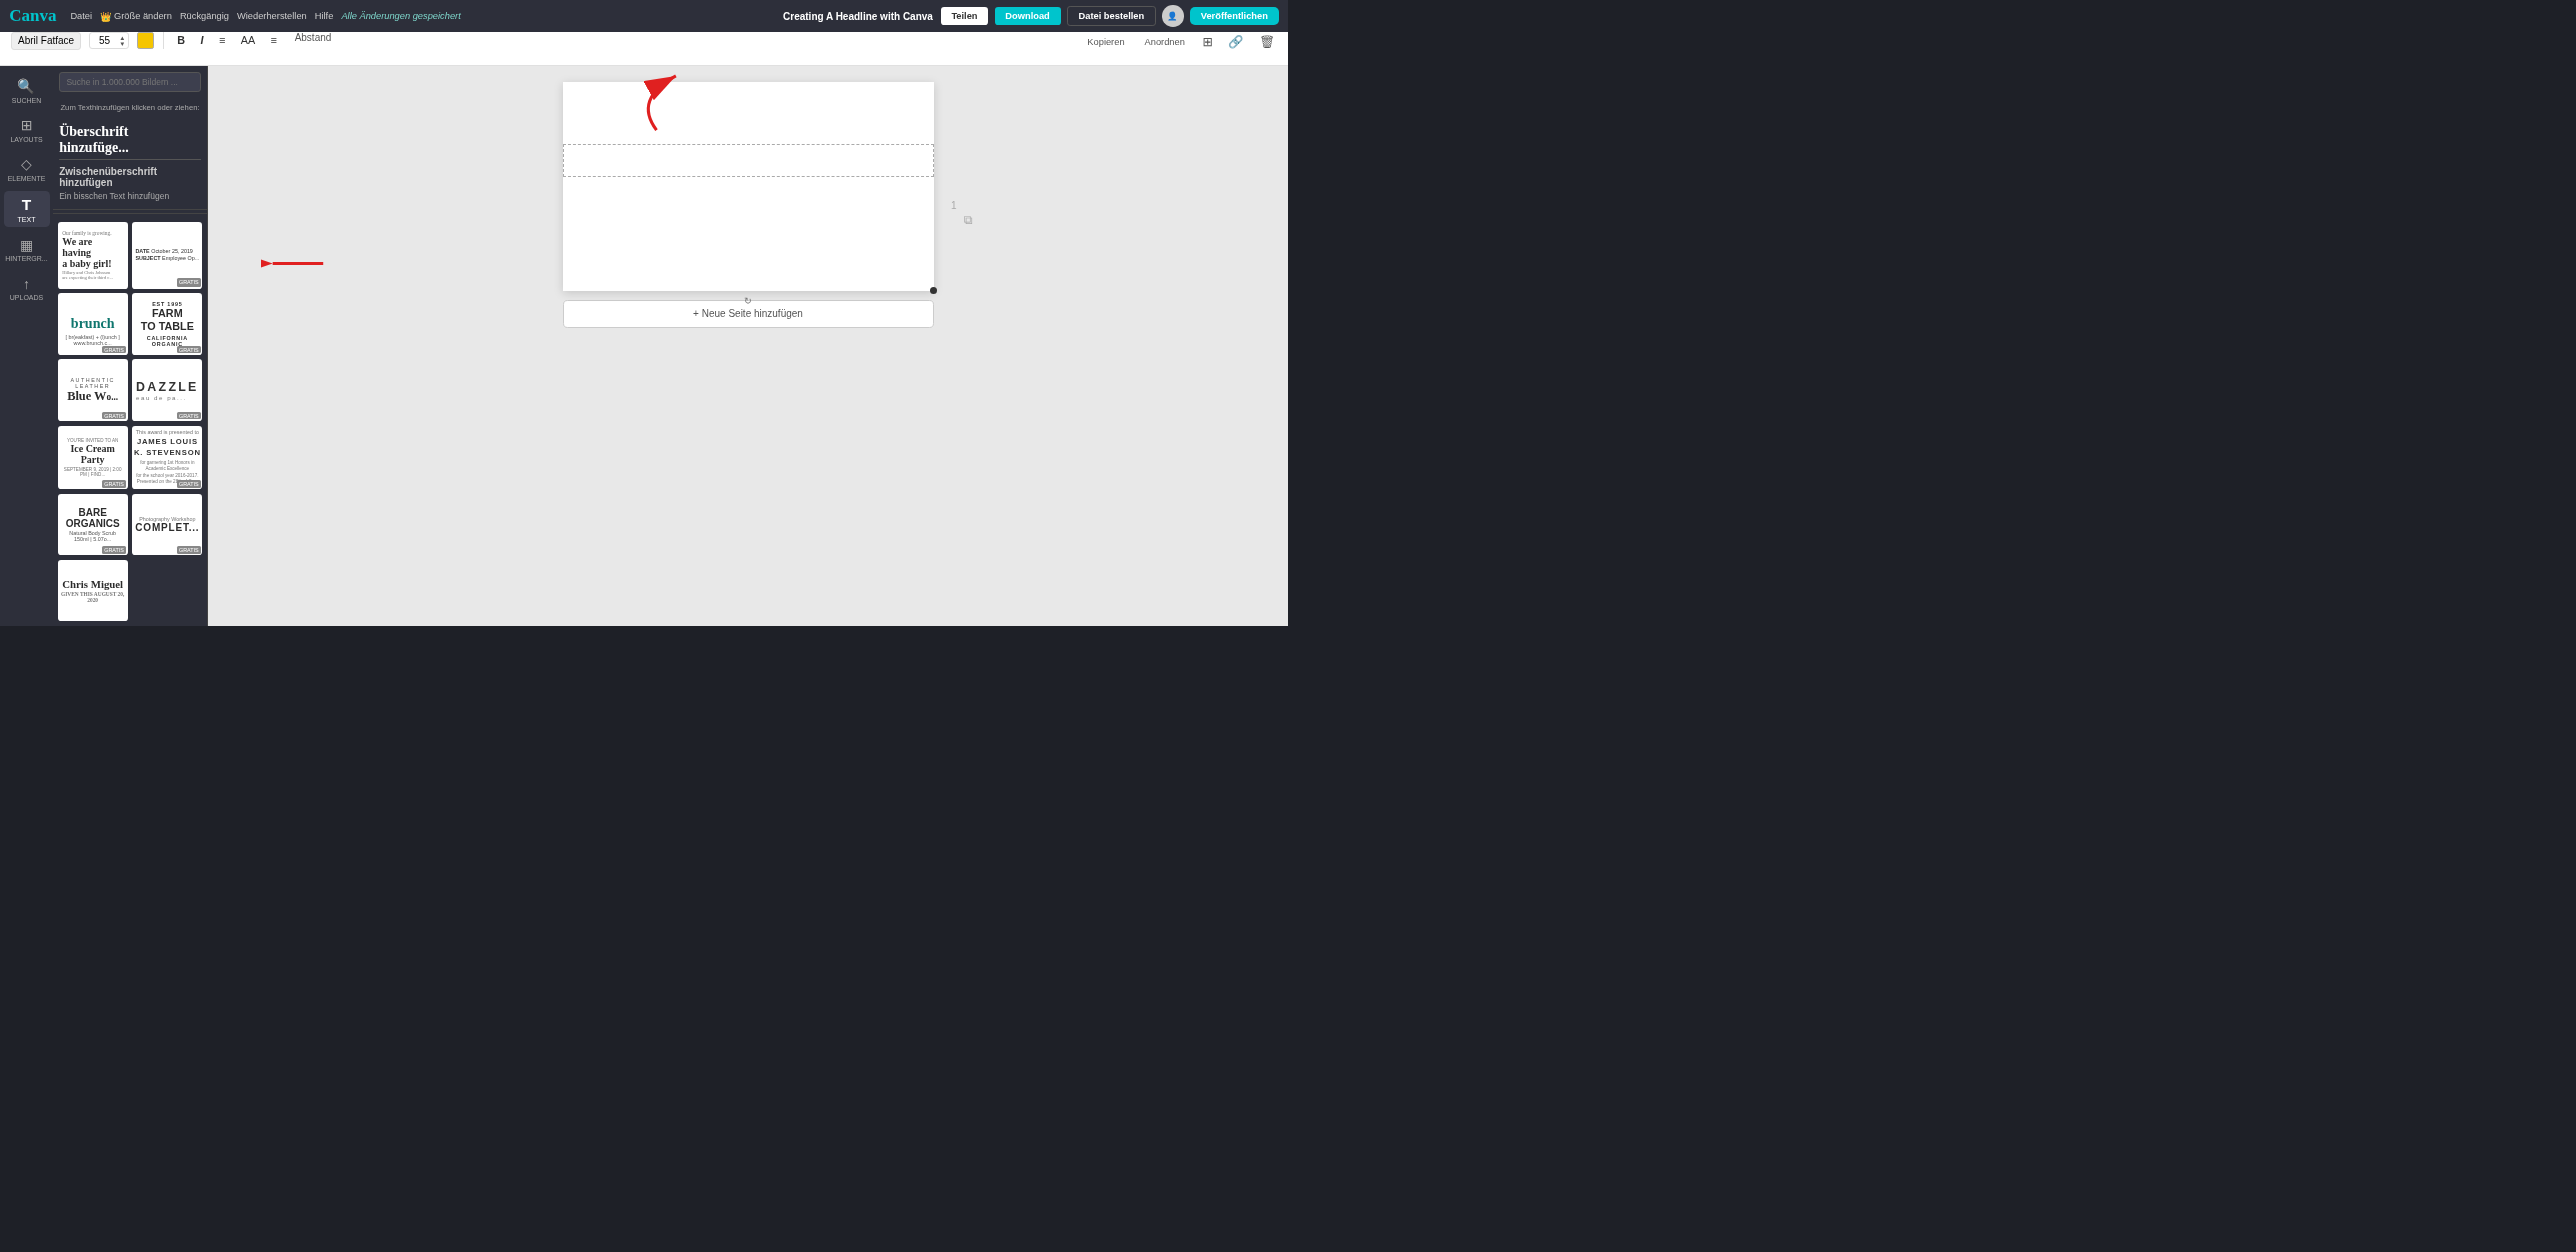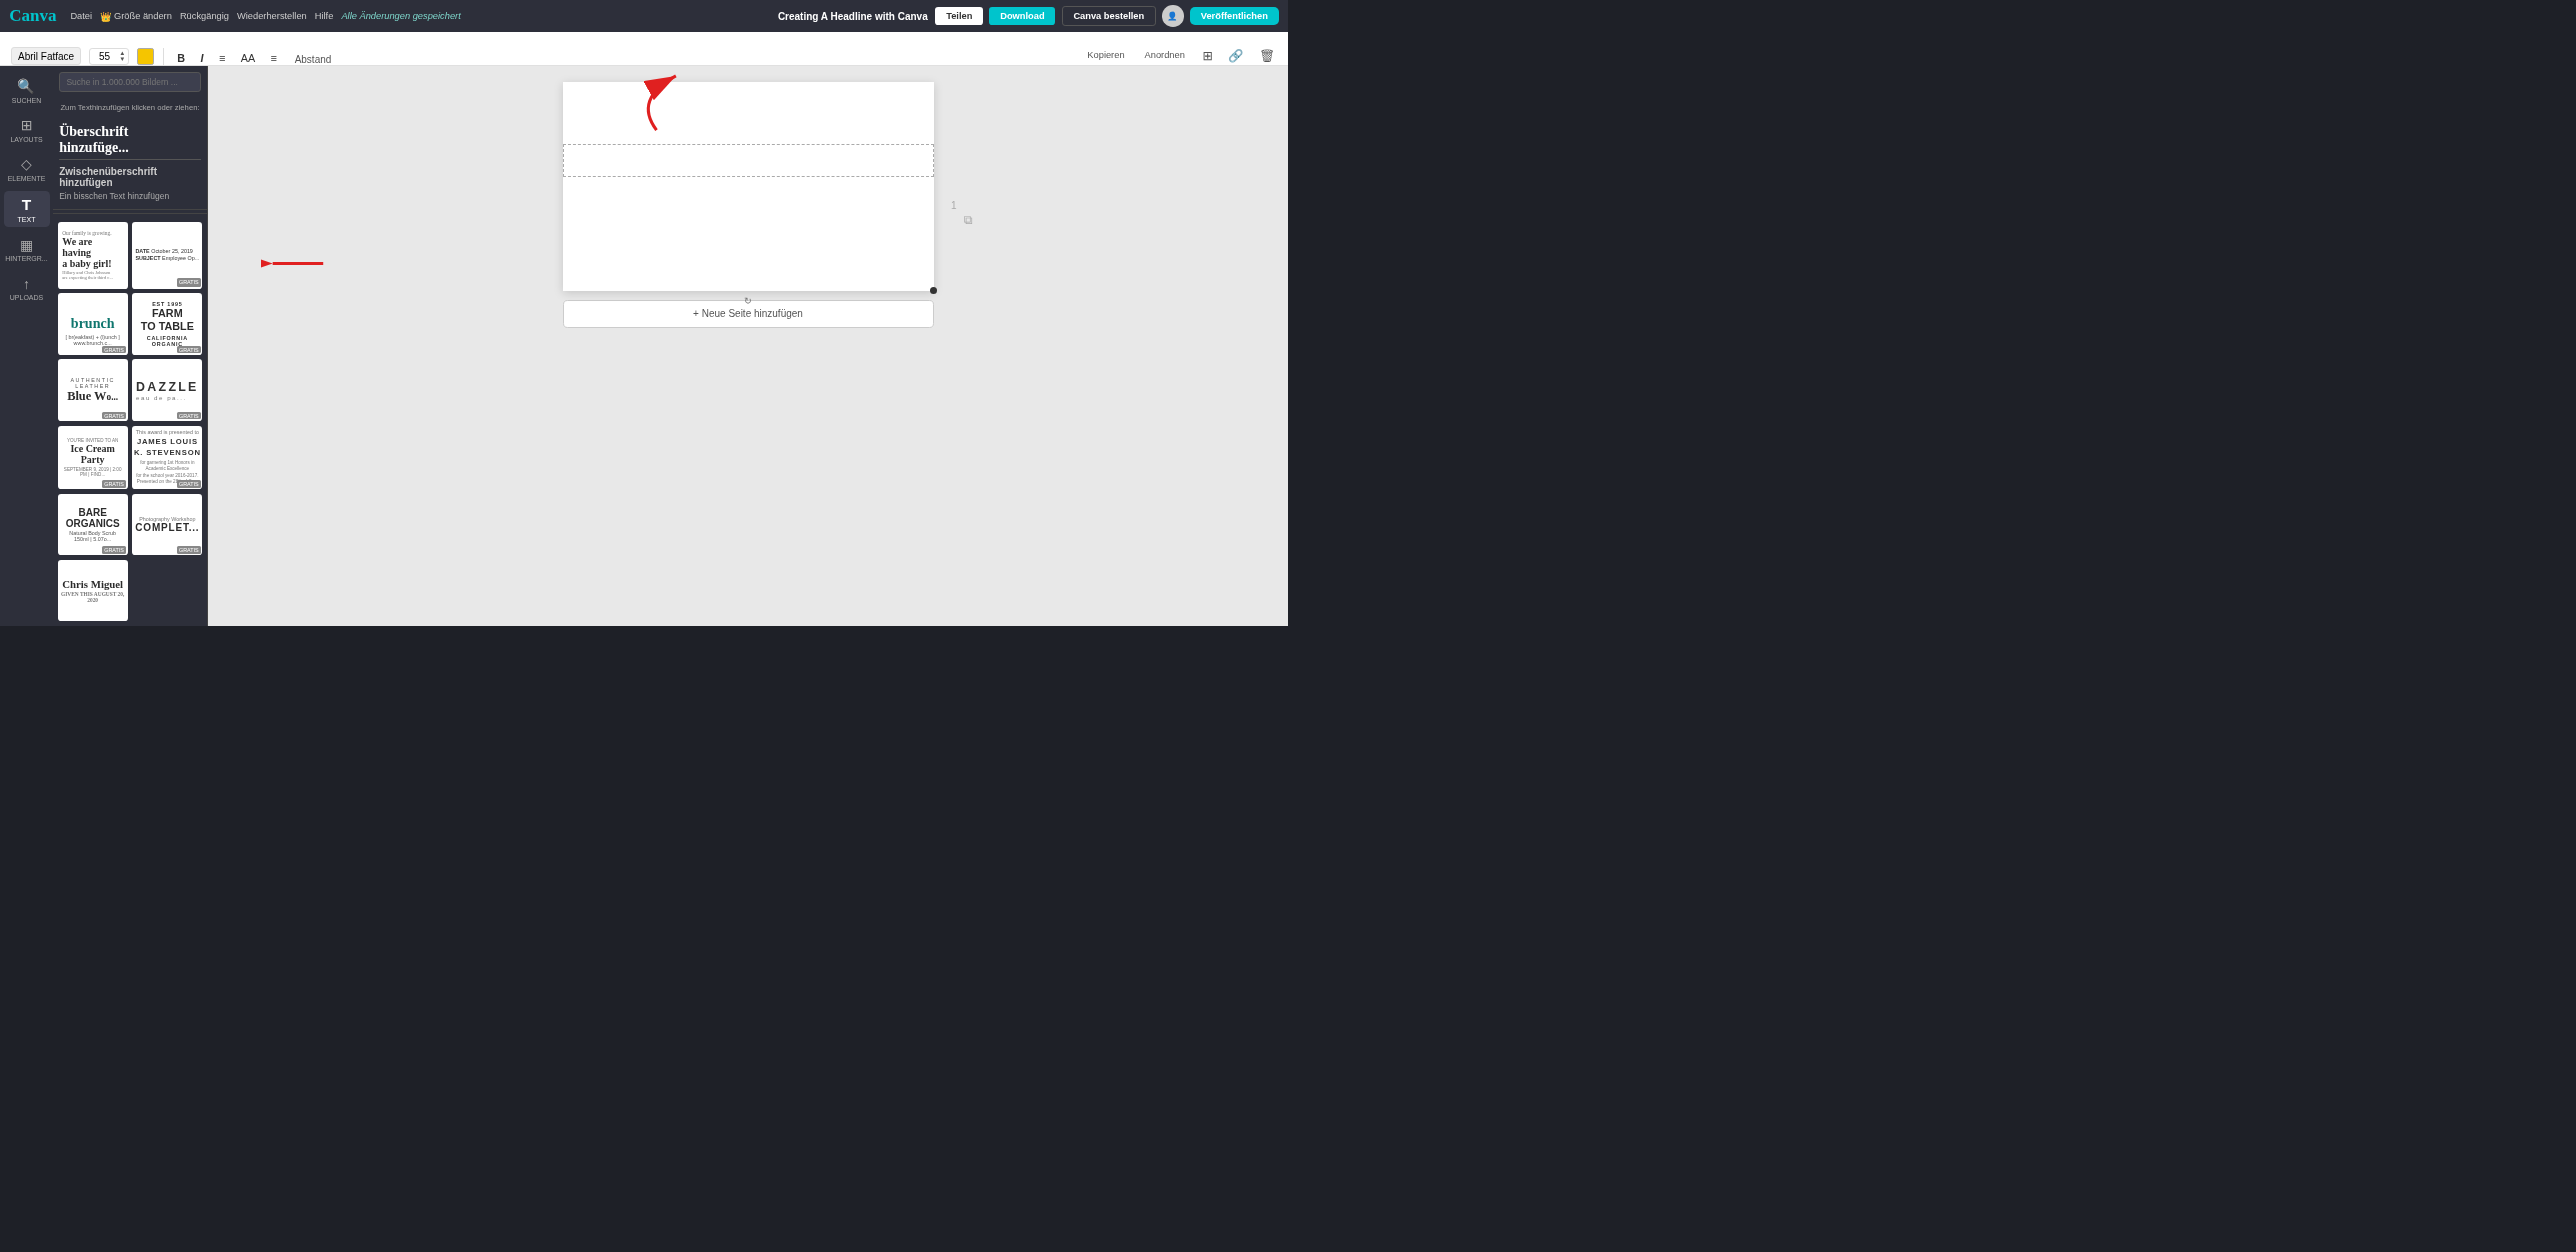--- a/index.html
+++ b/index.html
@@ -17,21 +17,21 @@
     .nav-title { color: #fff; font-size: 10px; font-weight: 600; flex: 0 0 auto; }
     .nav-actions { display: flex; align-items: center; gap: 6.2px; }
     .btn-share { background: #fff; color: #333; border: none; border-radius: 3.1px; padding: 3.9px 10.8px; font-size: 9.3px; font-weight: 600; cursor: pointer; }
     .btn-download { background: #00c4cc; color: #fff; border: none; border-radius: 3.1px; padding: 3.9px 10.8px; font-size: 9.3px; font-weight: 600; cursor: pointer; }
     .btn-print { background: #2d2f3a; color: #fff; border: 0.8px solid #555; border-radius: 3.1px; padding: 3.9px 10.8px; font-size: 9.3px; font-weight: 600; cursor: pointer; }
     .btn-publish { background: #00c4cc; color: #fff; border: none; border-radius: 5px; padding: 3.9px 10.8px; font-size: 9.3px; font-weight: 600; cursor: pointer; }
     .avatar { width: 21.6px; height: 21.6px; border-radius: 50%; background: #ccc; overflow: hidden; display: flex; align-items: center; justify-content: center; font-size: 8.5px; color: #555; }
 
     
     .toolbar {
-      display: flex; align-items: flex-end; background: #fff; height: 34px; padding: 0 10.8px; gap: 7.7px; border-bottom: 0.8px solid #e0e0e0; position: relative; z-index: 99;
+      display: flex; align-items: flex-start; background: #fff; height: 34px; padding: 0 10.8px; gap: 7.7px; border-bottom: 0.8px solid #e0e0e0; position: relative; z-index: 99;
     }
     .font-name { font-size: 10px; font-weight: 500; border: 0.8px solid #ddd; border-radius: 3.1px; padding: 2.3px 6.2px; cursor: pointer; }
     .font-size-ctrl { display: flex; align-items: center; border: 0.8px solid #ddd; border-radius: 3.1px; padding: 1.5px 3.1px; gap: 3.1px; }
     .font-size-val { font-size: 10px; font-weight: 500; width: 23px; text-align: center; }
     .font-size-arrows { display: flex; flex-direction: column; }
     .arrow-btn { background: none; border: none; font-size: 6.2px; cursor: pointer; color: #555; line-height: 1; }
     .color-swatch { width: 17px; height: 17px; border-radius: 2.3px; border: 0.8px solid #aaa; cursor: pointer; }
     .toolbar-sep { width: 0.8px; height: 17px; background: #ddd; margin: 0 1.5px; }
     .tb-btn { background: none; border: none; font-size: 10.8px; font-weight: 700; cursor: pointer; color: #333; padding: 1.5px 3.9px; border-radius: 2.3px; }
     .tb-label { font-size: 10px; color: #555; margin-left: 6.2px; }
@@ -123,21 +123,21 @@
     </span>
     <span class="nav-item">Rückgängig</span>
     <span class="nav-item">Wiederherstellen</span>
     <span class="nav-item">Hilfe</span>
     <span class="nav-saved">Alle Änderungen gespeichert</span>
   </div>
   <span class="nav-title">Creating A Headline with Canva</span>
   <div class="nav-actions">
     <button class="btn-share">Teilen</button>
     <button class="btn-download">Download</button>
-    <button class="btn-print">Canva bestellen</button>
+    <button class="btn-print">Datei bestellen</button>
     <div class="avatar">👤</div>
     <button class="btn-publish">Veröffentlichen</button>
   </div>
 </div>
 
 <div class="toolbar">
   <button class="font-name">Abril Fatface</button>
   <div class="font-size-ctrl">
     <span class="font-size-val">55</span>
     <div class="font-size-arrows">

